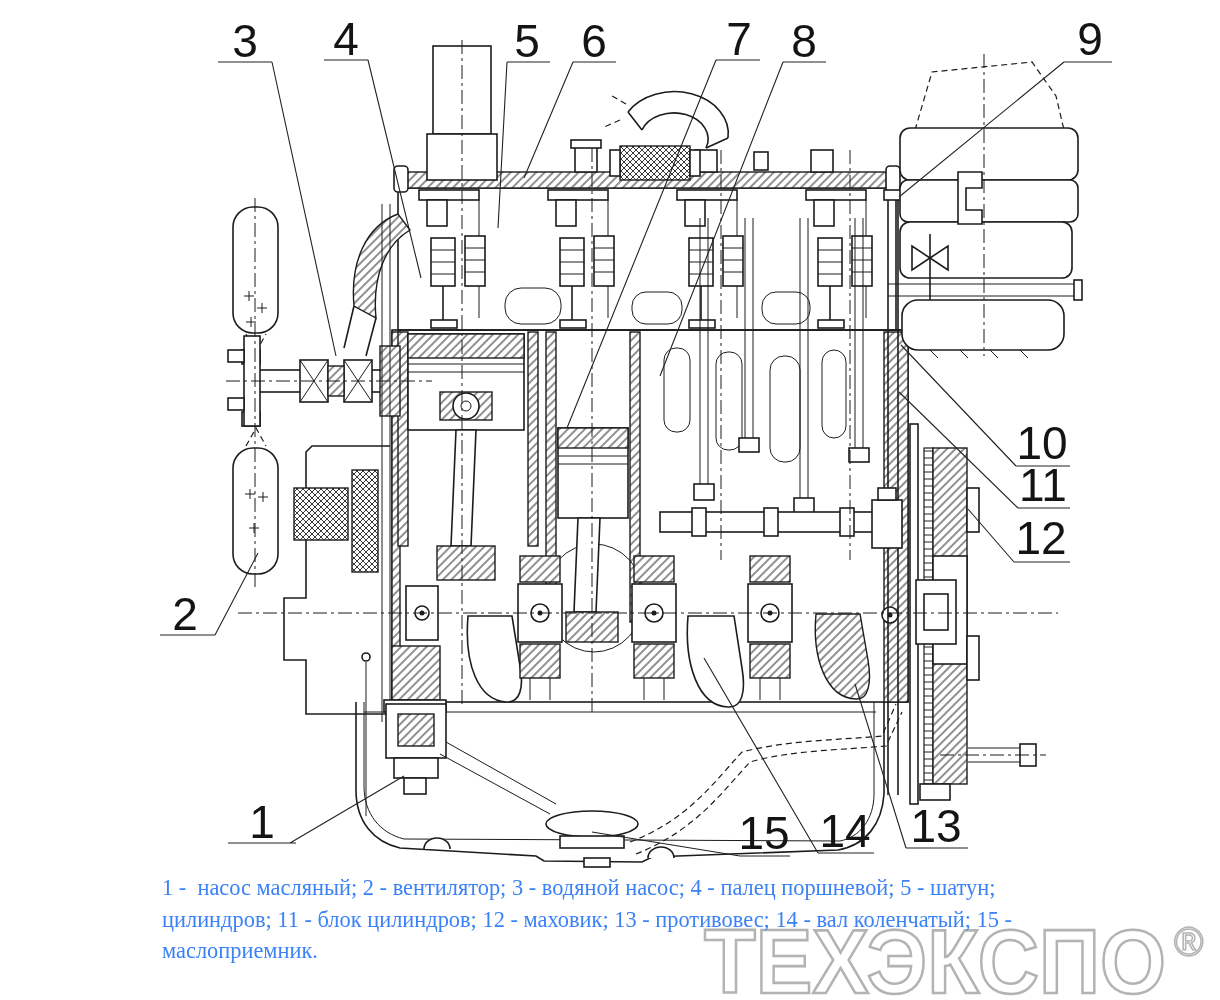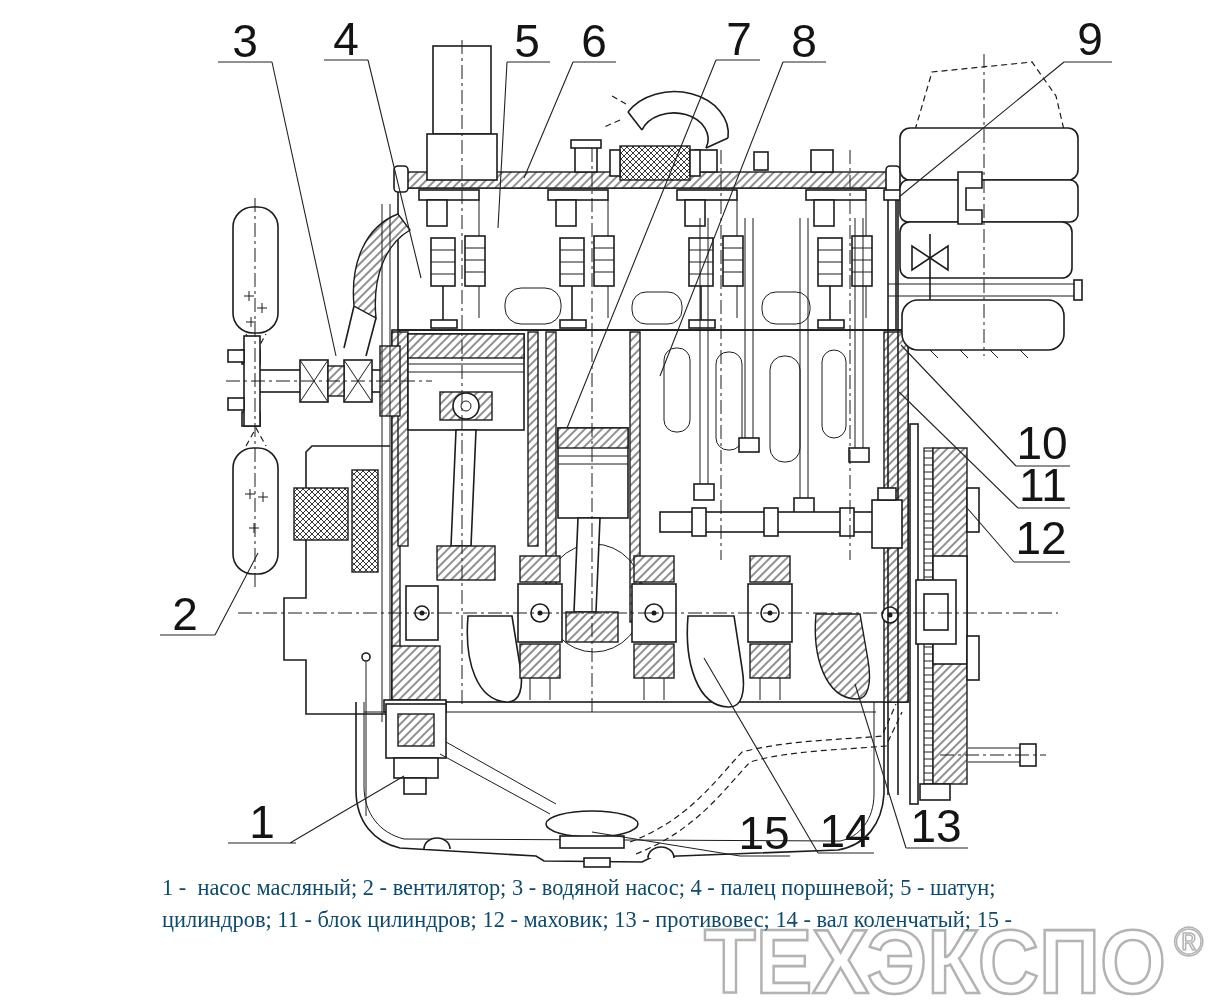--- a/index.html
+++ b/index.html
@@ -12,21 +12,21 @@
   .tn{fill:none;stroke:#1c1c1c;stroke-width:1;}
   .hp{fill:url(#hp);stroke:#1c1c1c;stroke-width:1.4;}
   .hd{fill:url(#hd);stroke:#1c1c1c;stroke-width:1.4;}
   .ht{fill:url(#ht);stroke:#1c1c1c;stroke-width:1.2;}
   .dd{fill:none;stroke:#1c1c1c;stroke-width:1;stroke-dasharray:14 4 3 4;}
   .ds{fill:none;stroke:#1c1c1c;stroke-width:1.2;stroke-dasharray:6 4;}
   .cl{fill:none;stroke:#222;stroke-width:1.1;}
   .cn{font:400 46px "Liberation Sans",sans-serif;fill:#141414;text-anchor:middle;}
   
   #caption{position:absolute;left:162px;top:872px;width:980px;z-index:4;
-           font-family:"Liberation Serif",serif;font-size:22.4px;line-height:31.6px;color:#0c4a6e;}
+           font-family:"Liberation Serif",serif;font-size:22.4px;line-height:31.6px;color:#3b82f6;}
   .cap-line{white-space:pre;}
   
   #wm{position:absolute;left:690px;top:898px;z-index:1;}
 </style>
 </head>
 <body>
 
 <div id="page">
 
   <svg id="wm" width="530" height="102" viewBox="0 0 530 102">
@@ -324,15 +324,16 @@
       <text x="1041" y="554" class="cn">12</text>
       <text x="936" y="842" class="cn">13</text>
       <text x="845" y="847" class="cn">14</text>
       <text x="764" y="849" class="cn">15</text>
     </g>
   </svg>
 
   <div id="caption">
     <div class="cap-line">1 -  насос масляный; 2 - вентилятор; 3 - водяной насос; 4 - палец поршневой; 5 - шатун;</div>
     <div class="cap-line">цилиндров; 11 - блок цилиндров; 12 - маховик; 13 - противовес; 14 - вал коленчатый; 15 -</div>
+    <div class="cap-line">маслоприемник.</div>
   </div>
 
 </div>
 
 </body></html>

